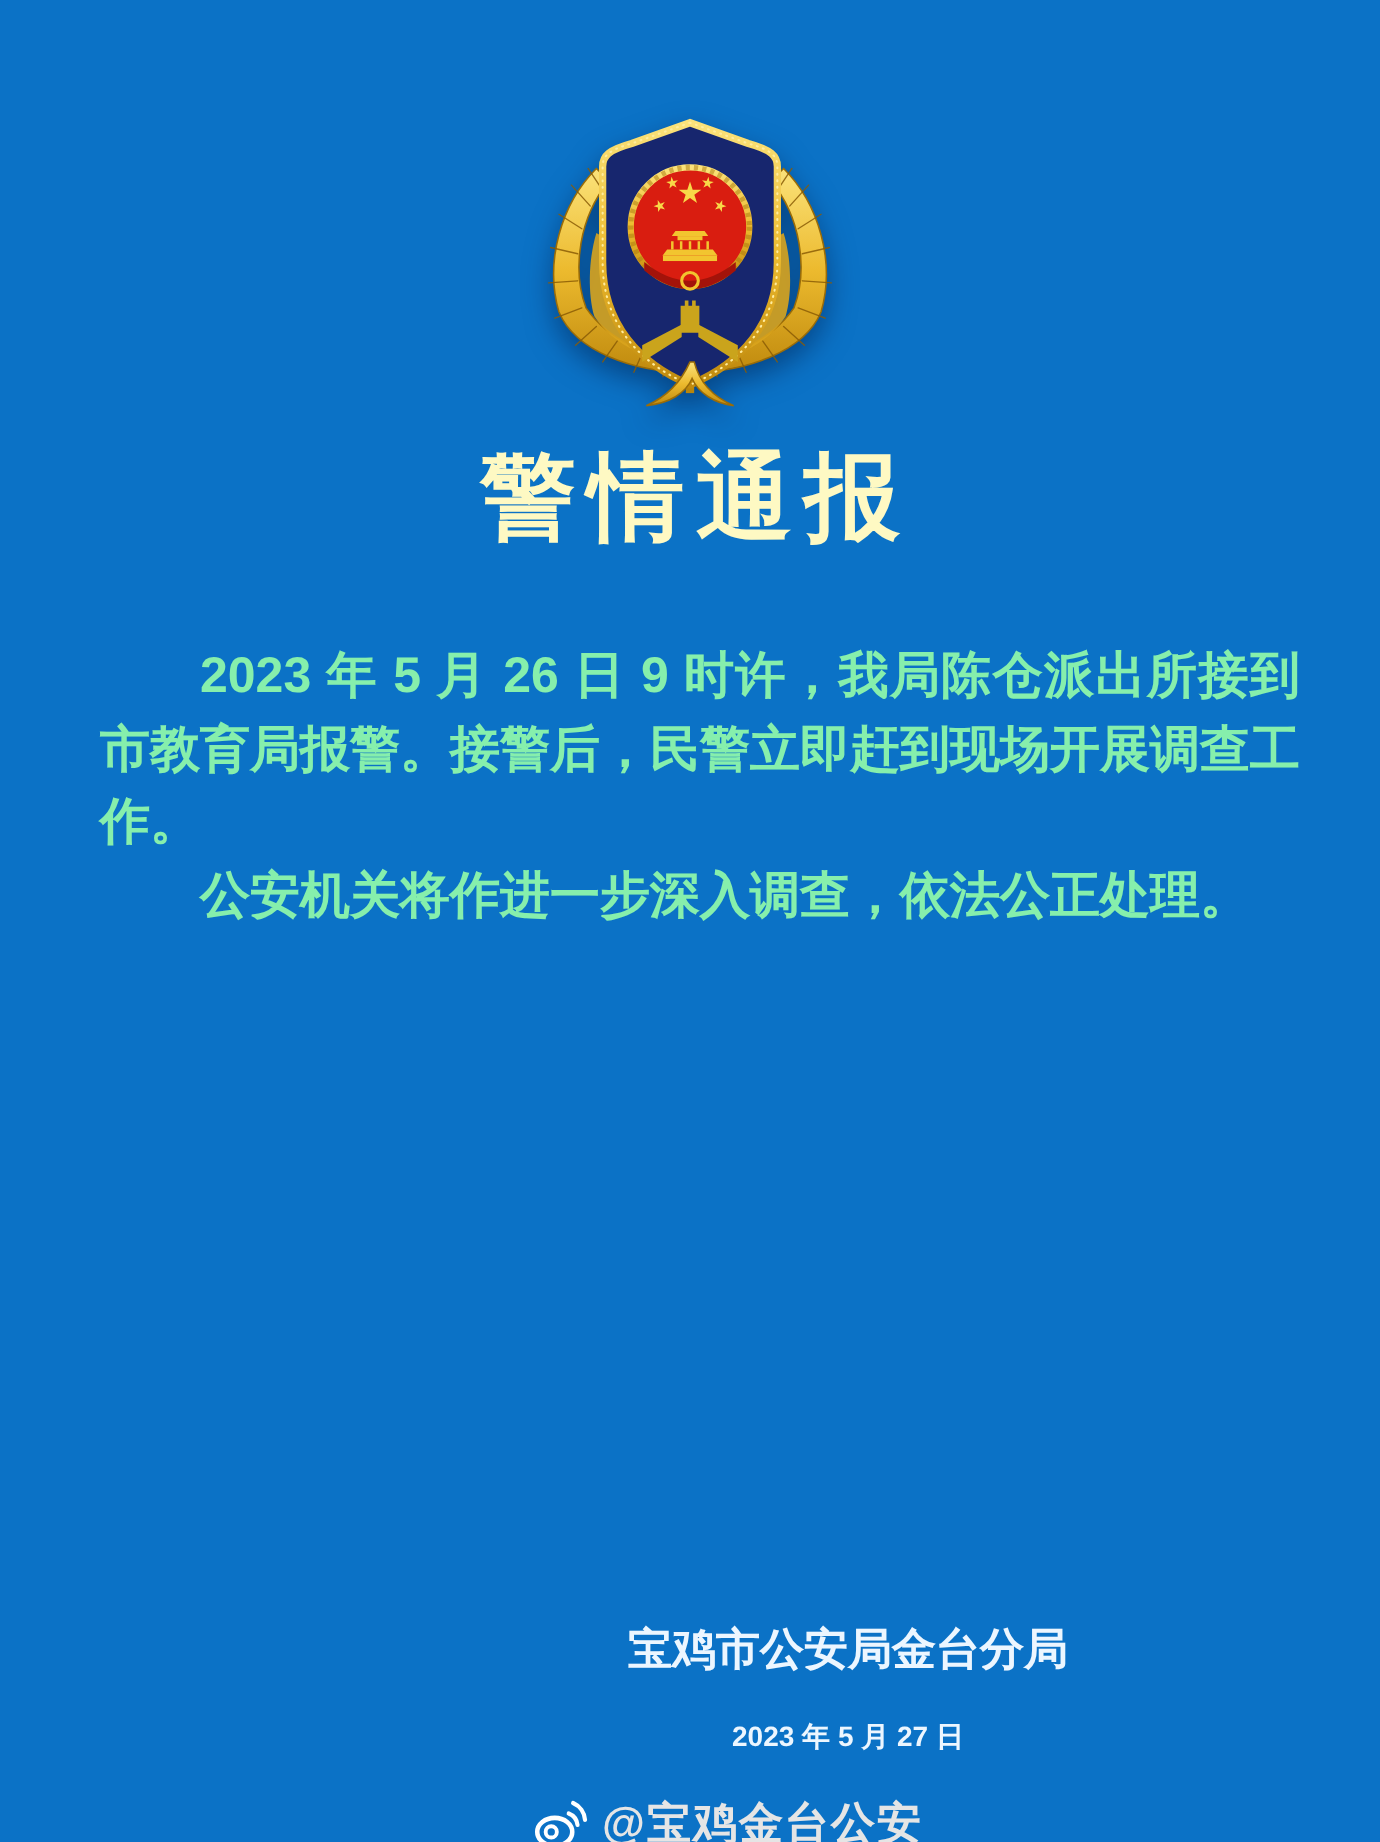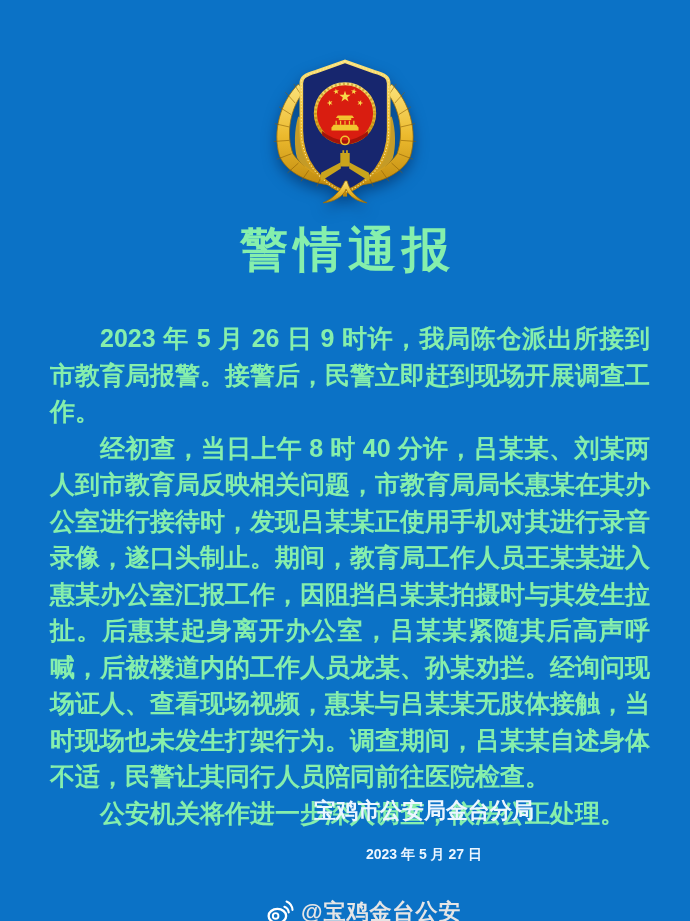--- a/index.html
+++ b/index.html
@@ -4,30 +4,30 @@
 <style>
   html,body{margin:0;padding:0;}
   body{width:690px;height:921px;background:#0b72c6;font-family:"Liberation Sans","DejaVu Sans",sans-serif;}
   .page{position:relative;width:690px;height:921px;overflow:hidden;background:#0b72c6;}
 
   .emblem{position:absolute;top:52px;left:50%;transform:translateX(-50%);
           width:156px;height:156px;filter:drop-shadow(0 6px 7px rgba(0,25,70,.5));}
   .emblem svg{width:100%;height:100%;display:block;}
 
   .title{position:absolute;top:221px;left:0;right:0;text-align:center;
-         color:#86efac;font-size:48px;font-weight:700;letter-spacing:6px;text-indent:6px;
+         color:#fef9c3;font-size:48px;font-weight:700;letter-spacing:6px;text-indent:6px;
          line-height:1.2;}
 
   .body-text{position:absolute;top:320px;left:50px;width:600px;
              color:#86efac;font-size:25px;line-height:36.5px;font-weight:700;
              text-align:justify;}
   .body-text p{margin:0;text-indent:2em;}
 
   .sig-block{position:absolute;top:796px;left:0;width:100%;}
-  .sig-inner{width:fit-content;margin:0 auto;transform:translateX(79px);
+  .sig-inner{width:fit-content;margin:14px auto;transform:translateX(79px);
              text-align:center;color:#ecf6ff;font-weight:700;}
   .sig-name{font-size:22px;line-height:30px;}
   .sig-date{font-size:14px;line-height:30px;margin-top:13px;}
 
   .watermark{position:absolute;top:897px;left:266px;display:flex;align-items:center;gap:7px;
              color:#e5e5e5;text-align:right;}
   .watermark .wm-icon{width:28px;height:28px;}
   .watermark .wm-text{font-size:22px;font-weight:700;letter-spacing:1px;}
 </style>
 </head>
@@ -92,21 +92,20 @@
       </g>
 
       <path d="M150,248 C141,268 127,282 108,290 C130,288 146,278 152,264 C158,278 174,288 192,290 C173,282 159,268 154,248 Z" fill="url(#gold)" stroke="#9a6c08" stroke-width="1.5"></path>
     </svg>
   </div>
 
   <div class="title">警情通报</div>
 
   <div class="body-text">
     <p>2023 年 5 月 26 日 9 时许，我局陈仓派出所接到市教育局报警。接警后，民警立即赶到现场开展调查工作。</p>
-    <p>经初查，当日上午 8 时 40 分许，吕某某、刘某两人到市教育局反映相关问题，市教育局局长惠某在其办公室进行接待时，发现吕某某正使用手机对其进行录音录像，遂口头制止。期间，教育局工作人员王某某进入惠某办公室汇报工作，因阻挡吕某某拍摄时与其发生拉扯。后惠某起身离开办公室，吕某某紧随其后高声呼喊，后被楼道内的工作人员龙某、孙某劝拦。经询问现场证人、查看现场视频，惠某与吕某某无肢体接触，当时现场也未发生打架行为。调查期间，吕某某自述身体不适，民警让其同行人员陪同前往医院检查。</p>
     <p>公安机关将作进一步深入调查，依法公正处理。</p>
   </div>
 
   <div class="sig-block">
     <div class="sig-inner">
       <div class="sig-name">宝鸡市公安局金台分局</div>
       <div class="sig-date">2023 年 5 月 27 日</div>
     </div>
   </div>
 

